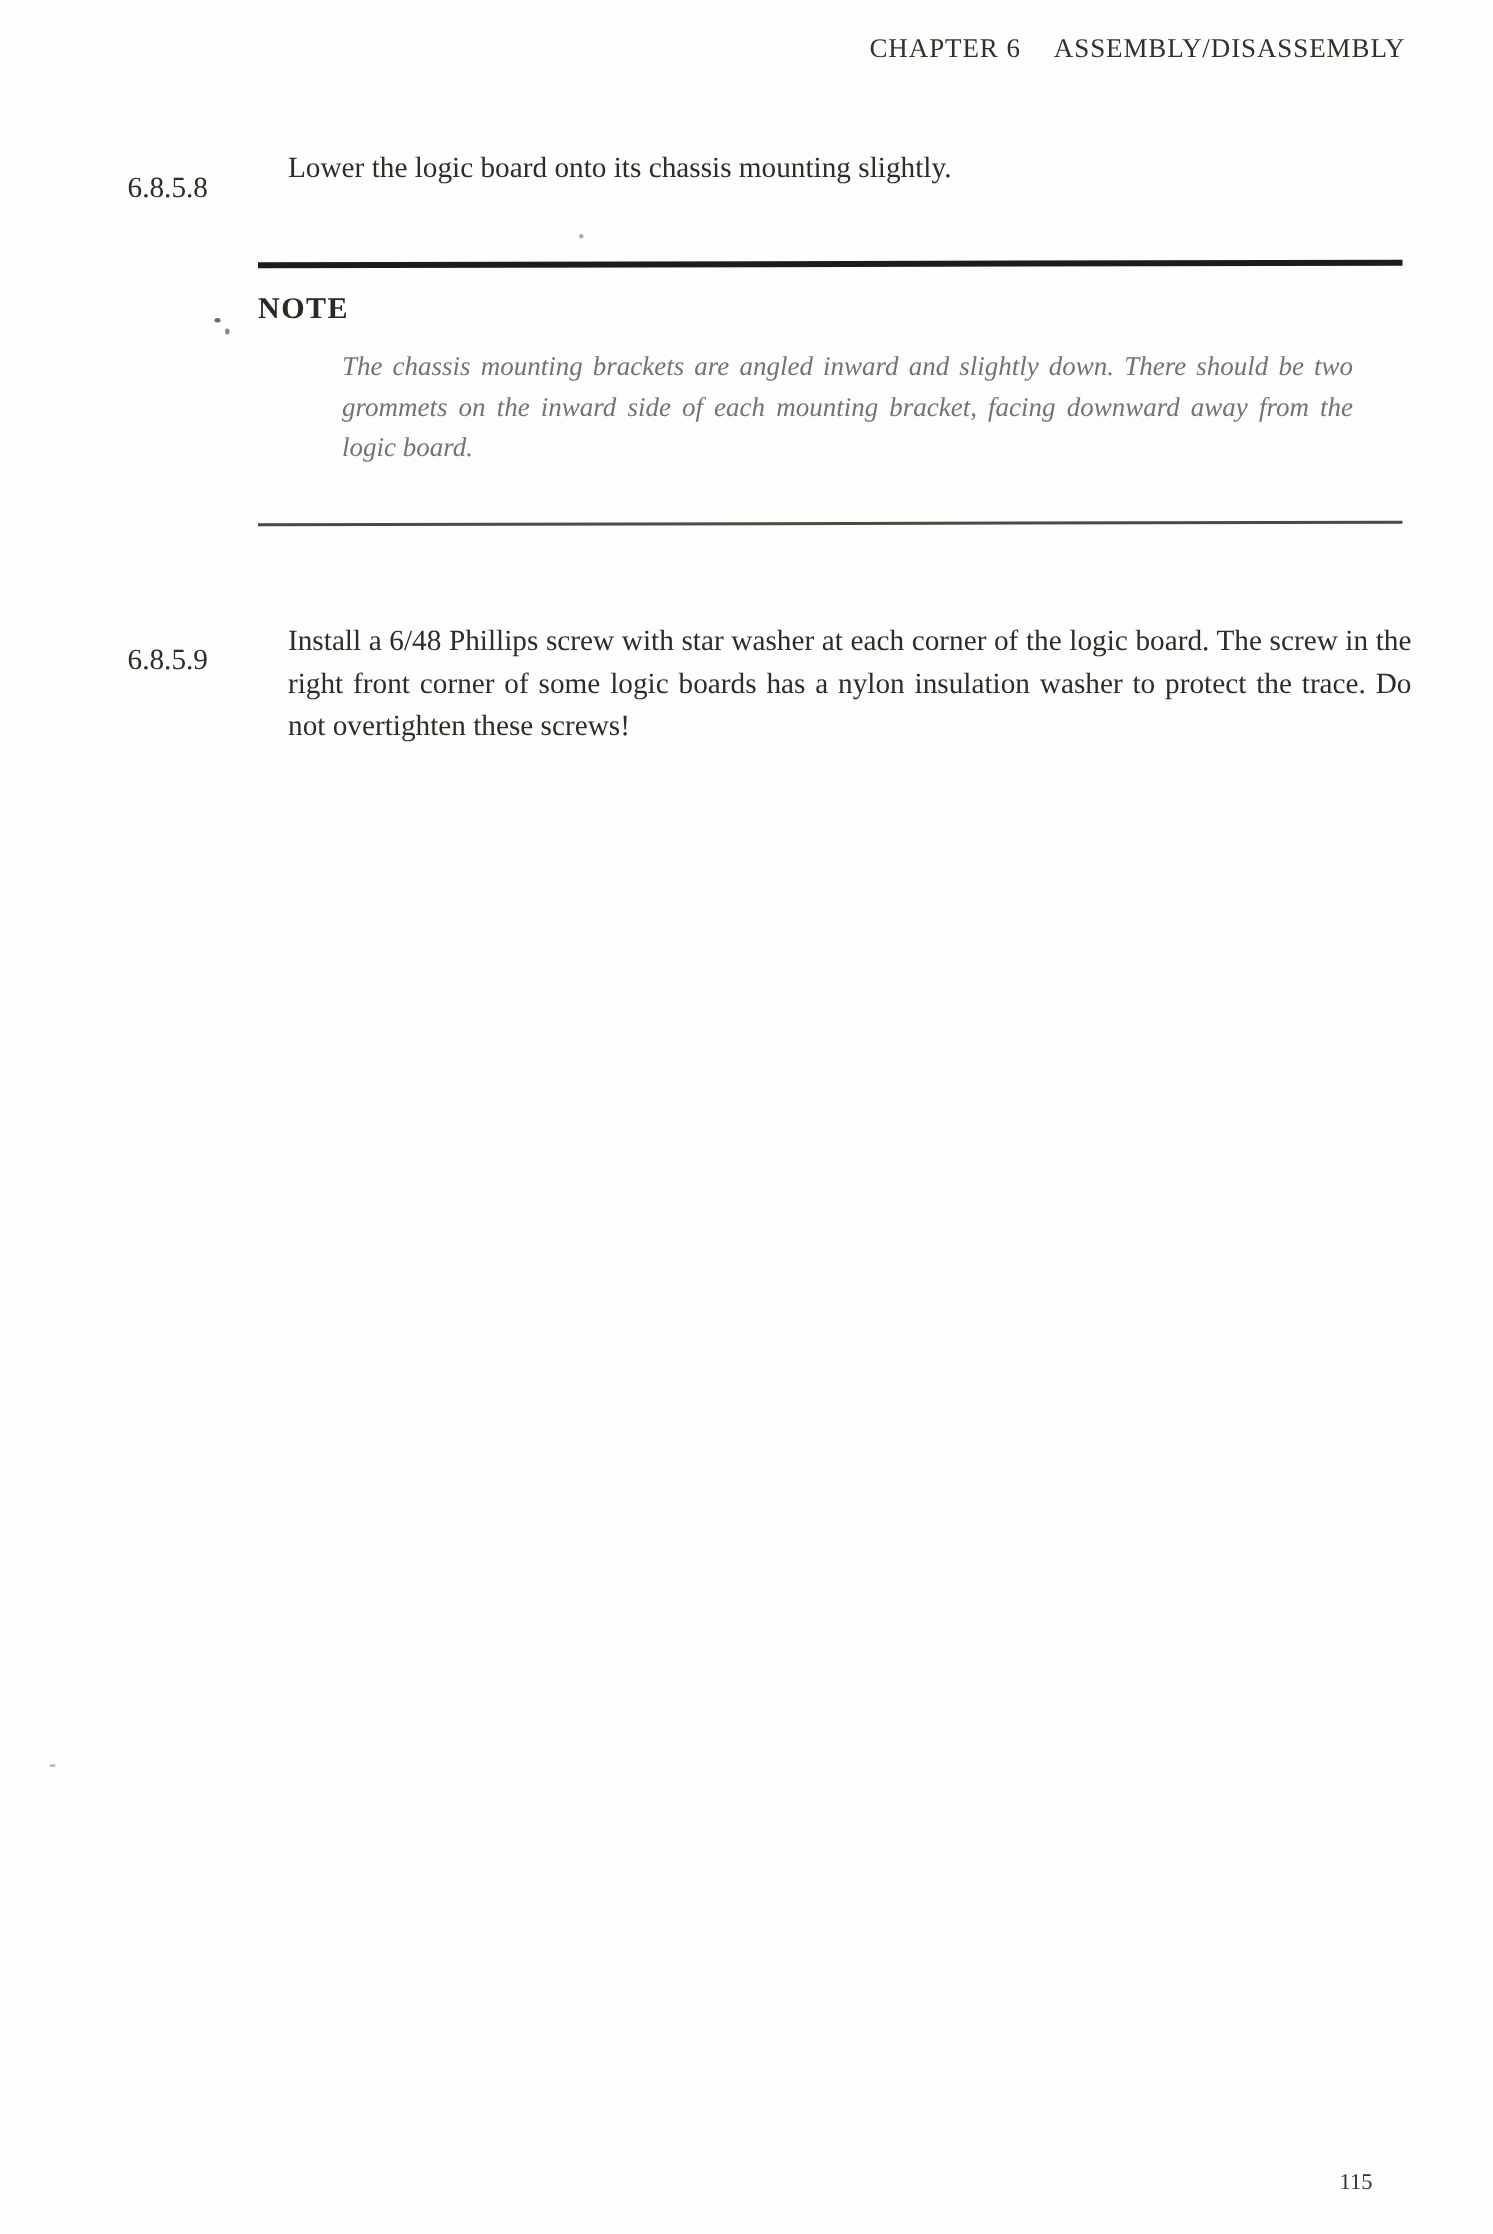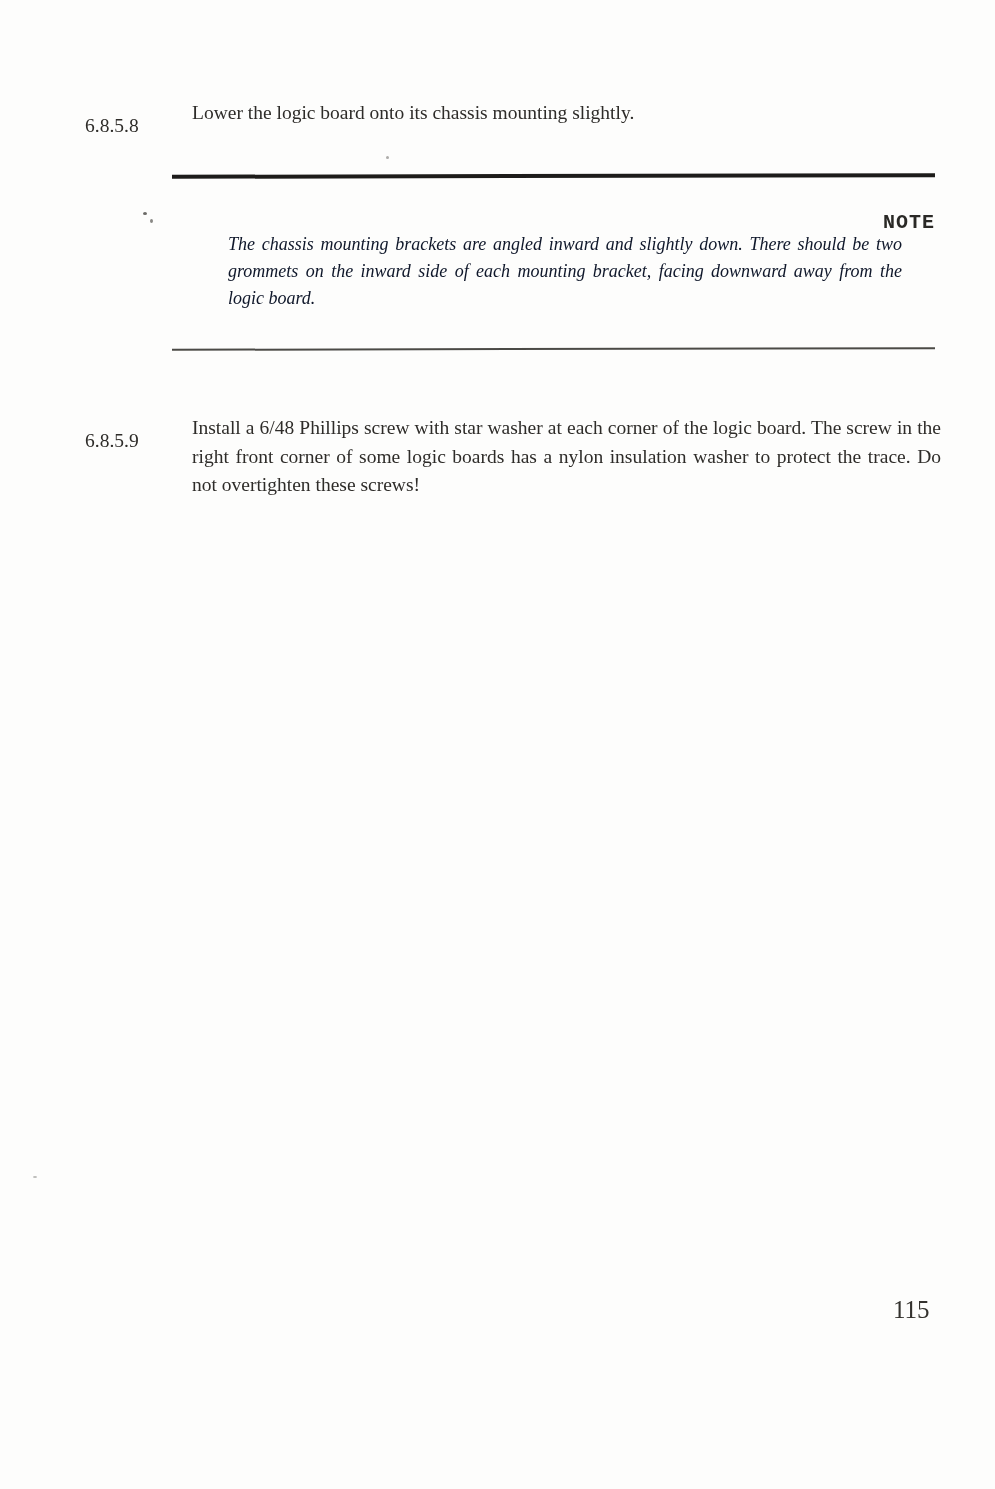--- a/index.html
+++ b/index.html
@@ -64,65 +64,67 @@
     position: absolute;
     top: 348px;
     left: 172px;
     width: 763px;
     height: 2px;
     background: #4b4a46;
     transform: rotate(-0.12deg);
   }
   .note-title {
     position: absolute;
-    top: 211px;
+    top: 195px;
     left: 172px;
     width: 763px;
-    text-align: right;
+    text-align: left;
     font-weight: bold;
     font-size: 20px;
     letter-spacing: 1px;
     color: #2a2926;
-    font-family: Liberation Mono, monospace;
   }
   .note-body {
     position: absolute;
     top: 231px;
     left: 228px;
     width: 674px;
     font-style: italic;
     font-size: 18px;
     line-height: 27px;
     text-align: justify;
-    color: #0f172a;
+    color: #737373;
   }
   
   .page-number {
     position: absolute;
-    top: 1296px;
+    top: 1447px;
     left: 893px;
-    font-size: 25px;
+    font-size: 15px;
     color: #34322e;
   }
   
   .speck {
     position: absolute;
     background: #6b6a66;
     border-radius: 50%;
   }
   .speck.a { top: 212px; left: 143px; width: 4px; height: 3px; }
   .speck.b { top: 219px; left: 150px; width: 3px; height: 4px; opacity: .8; }
   .speck.c { top: 156px; left: 386px; width: 3px; height: 3px; opacity: .55; }
   .speck.d { top: 1176px; left: 33px; width: 4px; height: 2px; opacity: .45; }
 </style>
 </head>
 <body>
 
 <div class="page">
 
+  <div class="header">
+    <span class="chapter">CHAPTER 6</span><span>ASSEMBLY/DISASSEMBLY</span>
+  </div>
 
   <div class="section sec-1">
     <span class="num">6.8.5.8</span>
     <div class="body">Lower the logic board onto its chassis mounting slightly.</div>
   </div>
 
   <div class="rule-thick"></div>
 
   <div class="note-title">NOTE</div>
 

